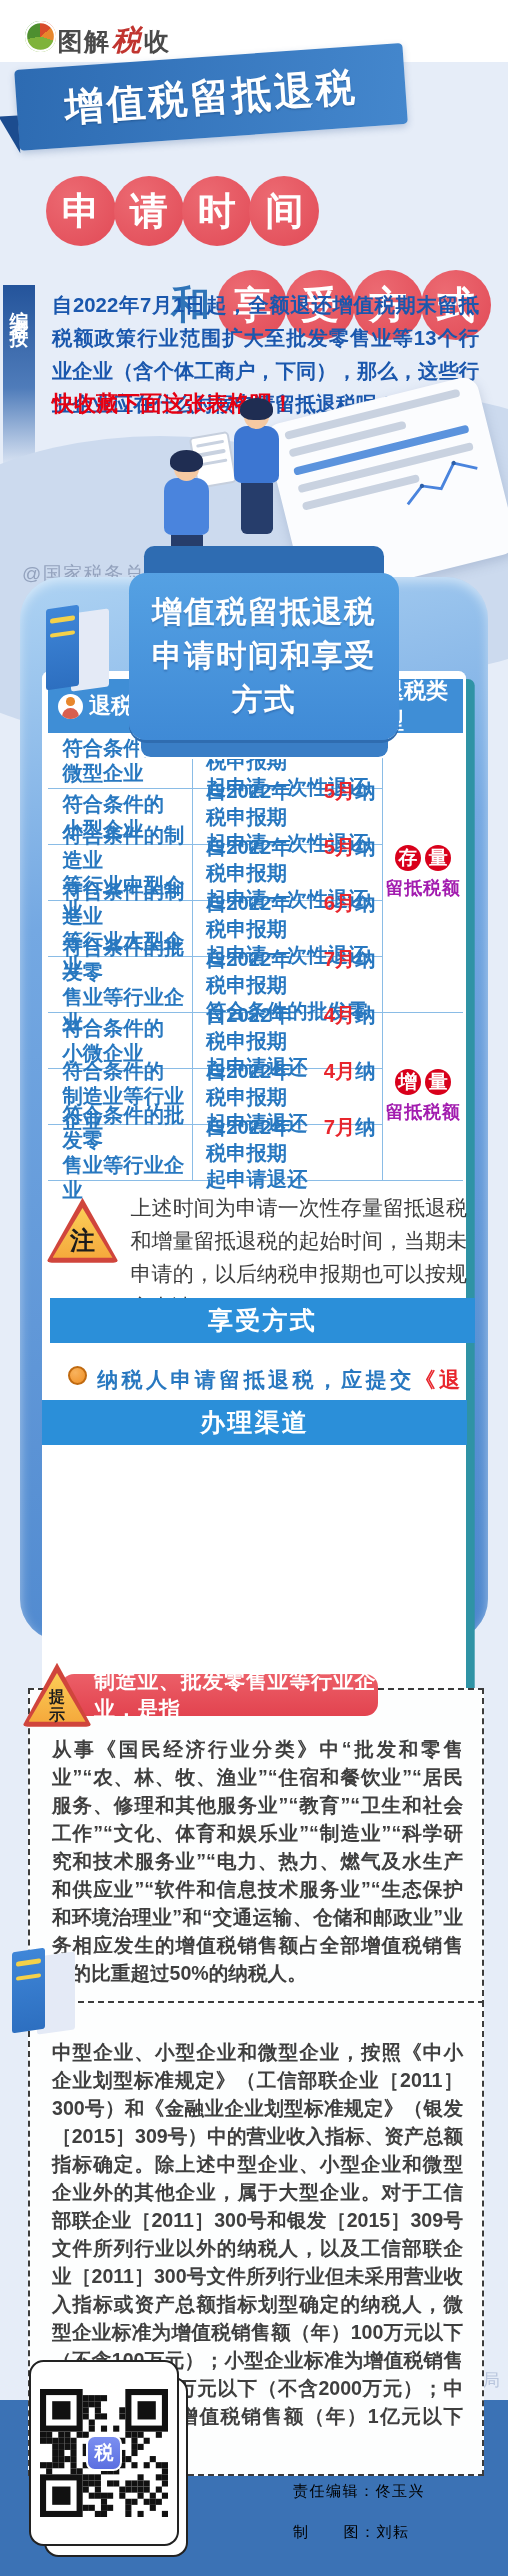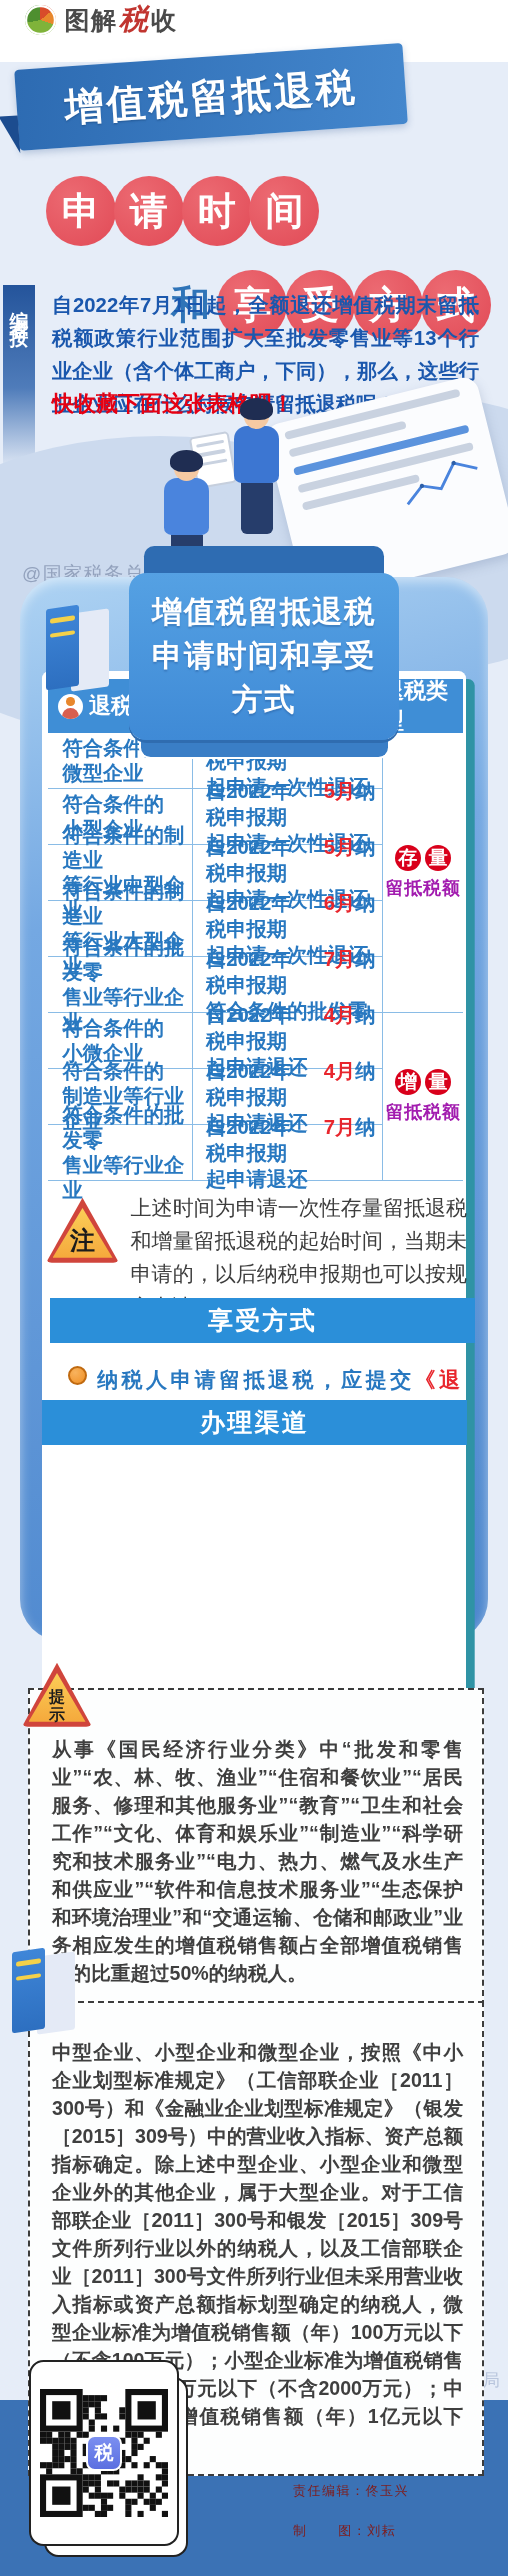--- a/index.html
+++ b/index.html
@@ -1,21 +1,21 @@
 <!DOCTYPE html>
 <html style="font-size:11.6px"><head>
 <meta charset="utf-8">
 <style>
   html,body{margin:0;padding:0;}
   body{font-family:"Liberation Sans","DejaVu Sans",sans-serif;background:#9aa7bd;}
   .page{position:relative;width:508px;height:2576px;margin:0 auto;background:#e6edf8;overflow:hidden;}
 
   
   .top-strip{position:absolute;left:0;top:0;width:508px;height:62px;background:#ffffff;}
-  .logo{position:absolute;left:25px;top:0;display:flex;align-items:center;gap:9px;}
+  .logo{position:absolute;left:25px;top:21px;display:flex;align-items:flex-start;gap:2px;}
   .logo-pie{width:30.5px;height:30.5px;border-radius:50%;background:conic-gradient(#d84b2a 0 14%,#e8872c 14% 30%,#7fb33a 30% 72%,#4e8f2f 72% 100%);box-shadow:inset 0 0 0 2.2px #fff;}
   .logo-text{font-size:25px;font-weight:bold;color:#4a4a4a;letter-spacing:1.5px;}
   .logo-accent{color:#c13530;font-size:29px;font-style:italic;font-family:"DejaVu Serif",serif;padding:0 1.5px;}
 
   
   .hero-banner{position:absolute;left:17.4px;top:70px;width:389px;height:81px;background:linear-gradient(100deg,#2d6bb2,#4487cd);transform:rotate(-4deg);transform-origin:left center;border-radius:4.4px;display:flex;align-items:center;justify-content:center;box-shadow:0 2.9px 7.3px rgba(40,80,140,.25);}
   .hero-banner span{color:#fff;font-size:39px;font-weight:bold;letter-spacing:2.9px;text-shadow:0 1.5px 1.5px rgba(20,60,110,.35);}
   .hero-fold{position:absolute;left:0px;top:116px;width:0;height:0;border-top:38px solid #1c4c8f;border-left:19px solid transparent;transform:rotate(-4deg);}
 
   .circle-row{position:absolute;display:flex;align-items:center;}
@@ -123,21 +123,21 @@
 
   .watermark2{position:absolute;left:369px;top:2368px;font-size:17.4px;color:#b9c6dd;letter-spacing:1.5px;z-index:2;}
 
   
   .footer{position:absolute;left:0;top:2400px;width:508px;height:176px;background:#3b72b5;}
   .qr-back{position:absolute;left:44px;top:2377px;width:144px;height:180px;background:#fff;border-radius:14.5px;border:2.2px solid #222;box-sizing:border-box;z-index:3;}
   .qr-card{position:absolute;left:29px;top:2360px;width:150px;height:186px;background:#fff;border-radius:14.5px;border:2.2px solid #222;box-sizing:border-box;z-index:4;display:flex;align-items:center;justify-content:center;}
   .qr-wrap{position:relative;width:128px;height:128px;}
   .qr-center{position:absolute;left:46px;top:46px;width:36px;height:36px;background:linear-gradient(180deg,#7b8ff0,#5b6fe0);border-radius:8.7px;border:2.2px solid #fff;box-sizing:border-box;display:flex;align-items:center;justify-content:center;color:#fff;font-size:19px;font-weight:bold;}
   .footer-lines{position:absolute;left:293px;top:2482px;z-index:4;}
-  .footer-lines div{color:#7f1d1d;font-size:13px;letter-spacing:1.5px;margin-bottom:22px;white-space:pre;}
+  .footer-lines div{color:#000000;font-size:15px;letter-spacing:1.5px;margin-bottom:22px;white-space:pre;}
 </style>
 </head>
 <body>
 
 <div class="page">
 
   <div class="top-strip"></div>
   <div class="logo">
     <div class="logo-pie"></div>
     <div class="logo-text"><span>图解</span><span class="logo-accent">税</span><span>收</span></div>
@@ -329,20 +329,23 @@
   <div class="sec-banner sb2">
       <span>办理渠道</span>
     </div>
 
   <div class="tip-tri tri small" style="width:70px;height:64px;">
     <div class="t-out"></div>
       <div class="t-in"></div>
       <span>提
 示</span>
   </div>
+  <div class="tip-banner">
+      <span>制造业、批发零售业等行业企业，是指</span>
+    </div>
   <div class="dashed-box box1">
       <p>从事《国民经济行业分类》中“批发和零售业”“农、林、牧、渔业”“住宿和餐饮业”“居民服务、修理和其他服务业”“教育”“卫生和社会工作”“文化、体育和娱乐业”“制造业”“科学研究和技术服务业”“电力、热力、燃气及水生产和供应业”“软件和信息技术服务业”“生态保护和环境治理业”和“交通运输、仓储和邮政业”业务相应发生的增值税销售额占全部增值税销售额的比重超过50%的纳税人。</p>
     </div>
   <div class="books books2">
     <div class="b-back"></div>
       <div class="b-front">
         <i></i>
         <i></i>
       </div>
   </div>

